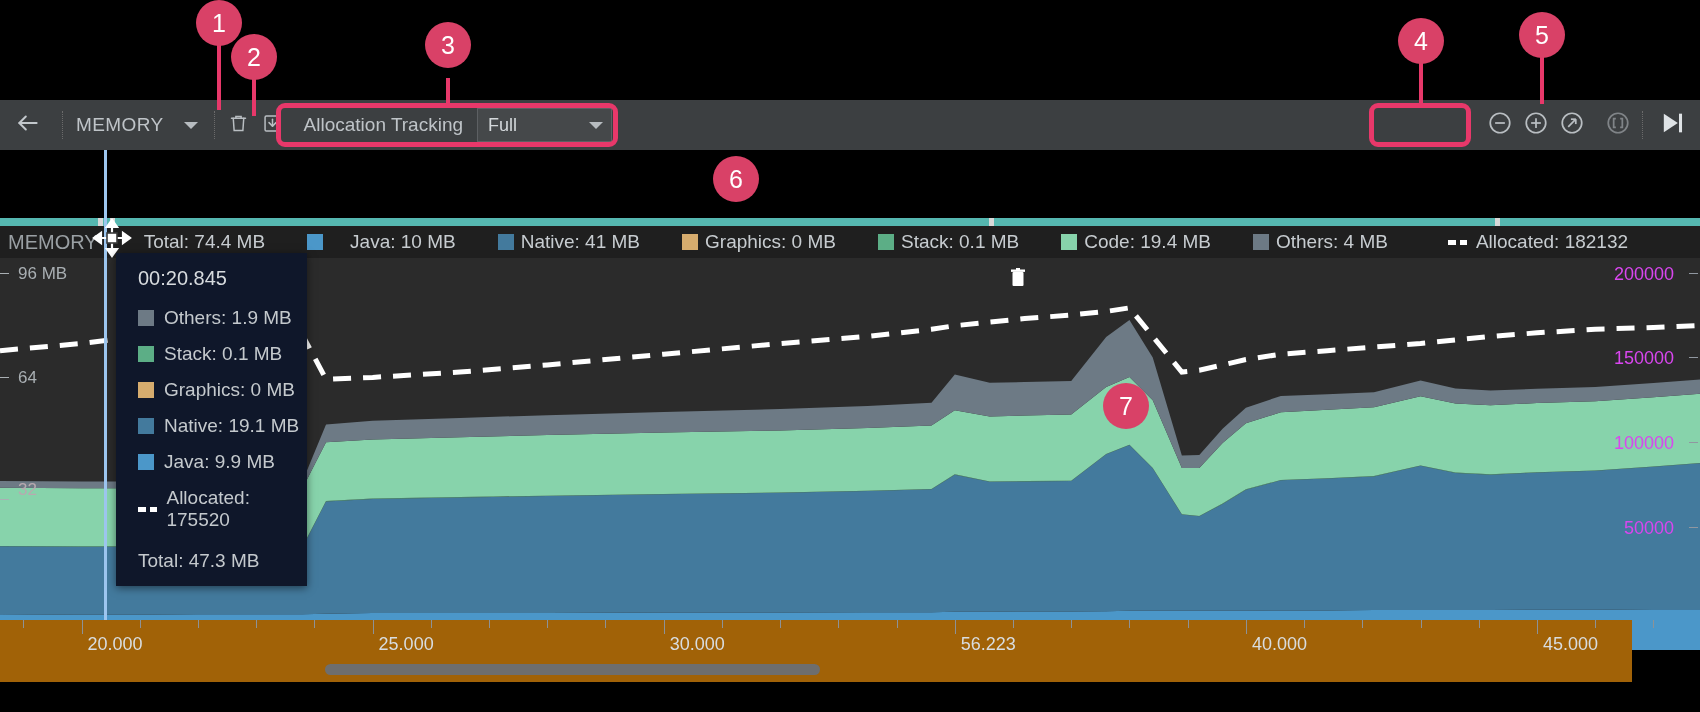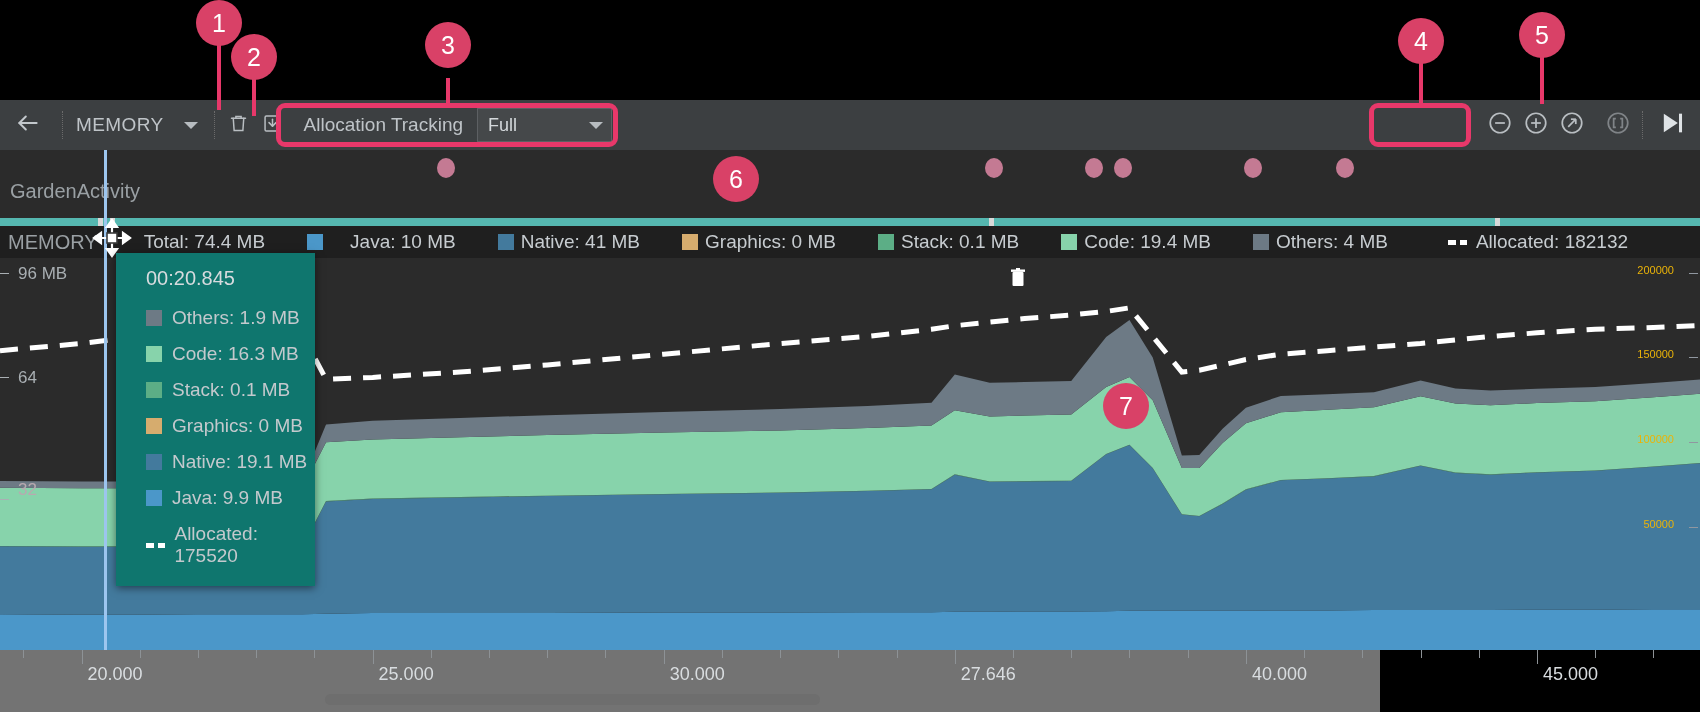--- a/index.html
+++ b/index.html
@@ -40,34 +40,34 @@
   .dashsw{width:20px;height:5px;display:inline-block;margin-right:8px;position:relative;}
   .dashsw i{position:absolute;top:0;height:5px;background:#ffffff;}
   .dashsw i:nth-child(1){left:0;width:8px;}
   .dashsw i:nth-child(2){left:12px;width:7px;}
 
   
   .chart{position:absolute;left:0;top:258px;width:1700px;height:392px;background:#2b2b2b;overflow:hidden;}
   .chart svg{display:block;}
   .ylab{position:absolute;color:#a9afb3;font-size:17px;}
   .ytick{position:absolute;width:9px;height:1px;background:#a9afb3;}
-  .rylab{position:absolute;color:#eab308;font-size:11px;}
+  .rylab{position:absolute;color:#d946ef;font-size:18px;}
   .rytick{position:absolute;width:9px;height:1px;background:#9097a0;}
 
   .cursorline{position:absolute;top:150px;width:3px;height:500px;background:#9dc6ef;}
 
   
-  .tooltip{position:absolute;left:116px;top:253px;width:187px;background:#0f766e;padding:10px 0 12px 12px;box-shadow:0 2px 8px rgba(0,0,0,.5);}
+  .tooltip{position:absolute;left:116px;top:253px;width:187px;background:#0f172a;padding:10px 0 12px 4px;box-shadow:0 2px 8px rgba(0,0,0,.5);}
   .tt-time{color:#d7dbde;font-size:20px;padding:4px 0 10px 18px;}
   .tt-row{display:flex;align-items:center;color:#c4c9cd;font-size:19px;padding:7px 0 7px 18px;}
   .tt-row .sw{width:16px;height:16px;margin-right:10px;}
   .tt-total{color:#c4c9cd;font-size:19px;padding:12px 0 2px 18px;}
 
   
-  .xaxis{position:absolute;left:0;top:650px;width:1380px;height:62px;background:#737373;}
+  .xaxis{position:absolute;left:0;top:620px;width:1632px;height:62px;background:#a16207;}
   .xtick{position:absolute;top:0;width:1px;background:#8d9296;}
   .xtick.maj{height:14px;}
   .xtick.min{height:8px;}
   .xlab{position:absolute;top:14px;color:#d9dde0;font-size:18px;}
   .scrollbar{position:absolute;left:325px;top:44px;width:495px;height:11px;border-radius:6px;background:#6e6e6e;}
 
   
   .gcmark{position:absolute;width:16px;height:20px;}
 
   
@@ -170,31 +170,20 @@
         <span>
           <svg viewBox="0 0 24 24" fill="#dfe3e6" stroke="none">
               <polygon points="5,4 17,12 5,20"></polygon>
               <rect x="18" y="4" width="2.6" height="16"></rect>
             </svg>
         </span>
       </div>
     </div>
   </div>
 
-  <div class="eventband">
-    <div class="act-name">GardenActivity</div>
-    <div id="evt-dots">
-        <div class="evt-dot" style="left: 437px;"></div>
-        <div class="evt-dot" style="left: 985px;"></div>
-        <div class="evt-dot" style="left: 1085px;"></div>
-        <div class="evt-dot" style="left: 1114px;"></div>
-        <div class="evt-dot" style="left: 1244px;"></div>
-        <div class="evt-dot" style="left: 1336px;"></div>
-      </div>
-  </div>
   <div class="actbar" id="actbar">
       <div class="nick" style="left: 98px;"></div>
       <div class="nick" style="left: 110px;"></div>
       <div class="nick" style="left: 989px;"></div>
       <div class="nick" style="left: 1495px;"></div>
     </div>
 
   <div class="legend">
     <span class="lg-title">MEMORY</span>
     <span class="lg-item" style="margin-left:46px;">
@@ -287,24 +276,20 @@
   </div>
 
   <div class="tooltip">
     <div class="tt-time">00:20.845</div>
     <div id="tt-rows">
         <div class="tt-row">
           <span class="sw" style="background: rgb(109, 122, 133);"></span>
           <span>Others: 1.9 MB</span>
         </div>
         <div class="tt-row">
-          <span class="sw" style="background: rgb(135, 211, 171);"></span>
-          <span>Code: 16.3 MB</span>
-        </div>
-        <div class="tt-row">
           <span class="sw" style="background: rgb(92, 174, 134);"></span>
           <span>Stack: 0.1 MB</span>
         </div>
         <div class="tt-row">
           <span class="sw" style="background: rgb(214, 172, 110);"></span>
           <span>Graphics: 0 MB</span>
         </div>
         <div class="tt-row">
           <span class="sw" style="background: rgb(67, 122, 157);"></span>
           <span>Native: 19.1 MB</span>
@@ -314,20 +299,21 @@
           <span>Java: 9.9 MB</span>
         </div>
       </div>
     <div class="tt-row">
       <span class="dashsw" style="margin-right:10px;">
           <i></i>
           <i></i>
         </span>
       <span>Allocated: 175520</span>
     </div>
+    <div class="tt-total">Total: 47.3 MB</div>
   </div>
 
   <div class="xaxis">
     <div id="xticks">
         <div class="xtick min" style="left: 23.2877px;"></div>
         <div class="xtick maj" style="left: 81.5068px;"></div>
         <div class="xtick min" style="left: 139.726px;"></div>
         <div class="xtick min" style="left: 197.945px;"></div>
         <div class="xtick min" style="left: 256.164px;"></div>
         <div class="xtick min" style="left: 314.384px;"></div>
@@ -350,21 +336,21 @@
         <div class="xtick min" style="left: 1304.11px;"></div>
         <div class="xtick min" style="left: 1362.33px;"></div>
         <div class="xtick min" style="left: 1420.55px;"></div>
         <div class="xtick min" style="left: 1478.77px;"></div>
         <div class="xtick maj" style="left: 1536.99px;"></div>
         <div class="xtick min" style="left: 1595.21px;"></div>
         <div class="xtick min" style="left: 1653.42px;"></div>
         <div class="xlab" style="left: 87.5068px;">20.000</div>
         <div class="xlab" style="left: 378.603px;">25.000</div>
         <div class="xlab" style="left: 669.699px;">30.000</div>
-        <div class="xlab" style="left: 960.795px;">27.646</div>
+        <div class="xlab" style="left: 960.795px;">56.223</div>
         <div class="xlab" style="left: 1251.89px;">40.000</div>
         <div class="xlab" style="left: 1542.99px;">45.000</div>
       </div>
     <div class="scrollbar"></div>
   </div>
 
   <div class="callout">
     <div class="stem" style="left:217px;top:38px;height:72px;"></div>
     <div class="bubble" style="left:196px;top:0px;">1</div>
   </div>

